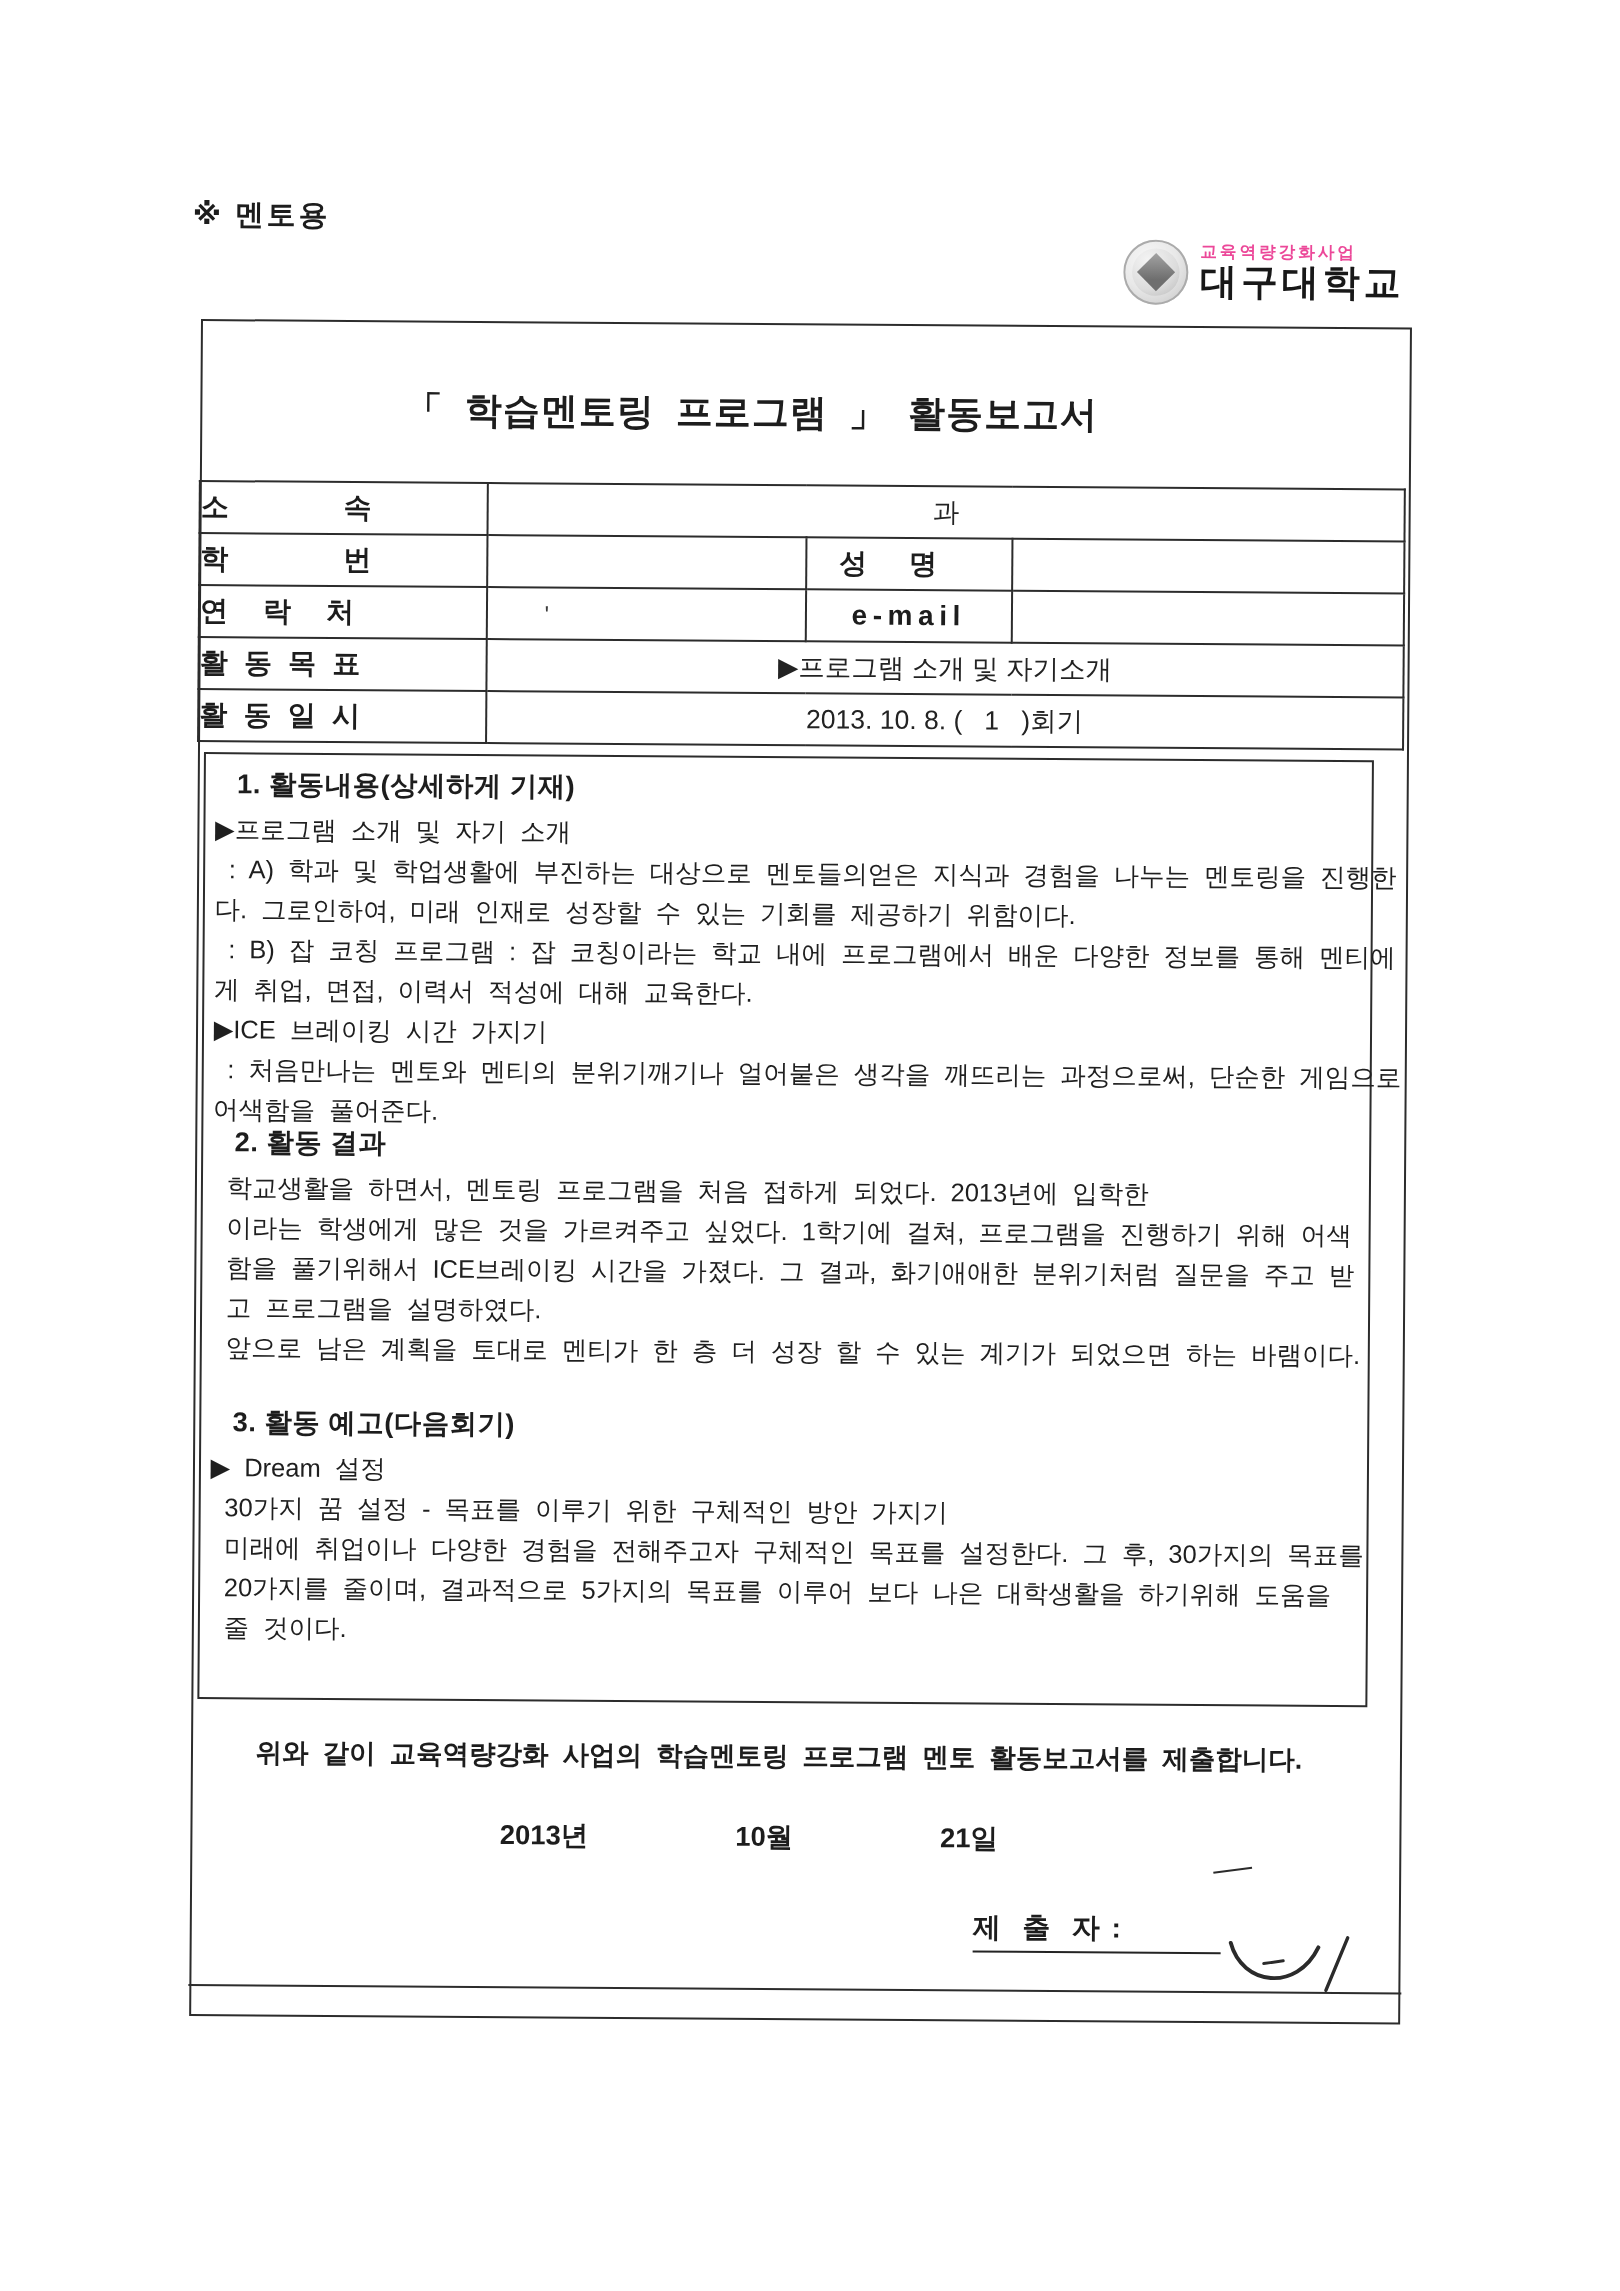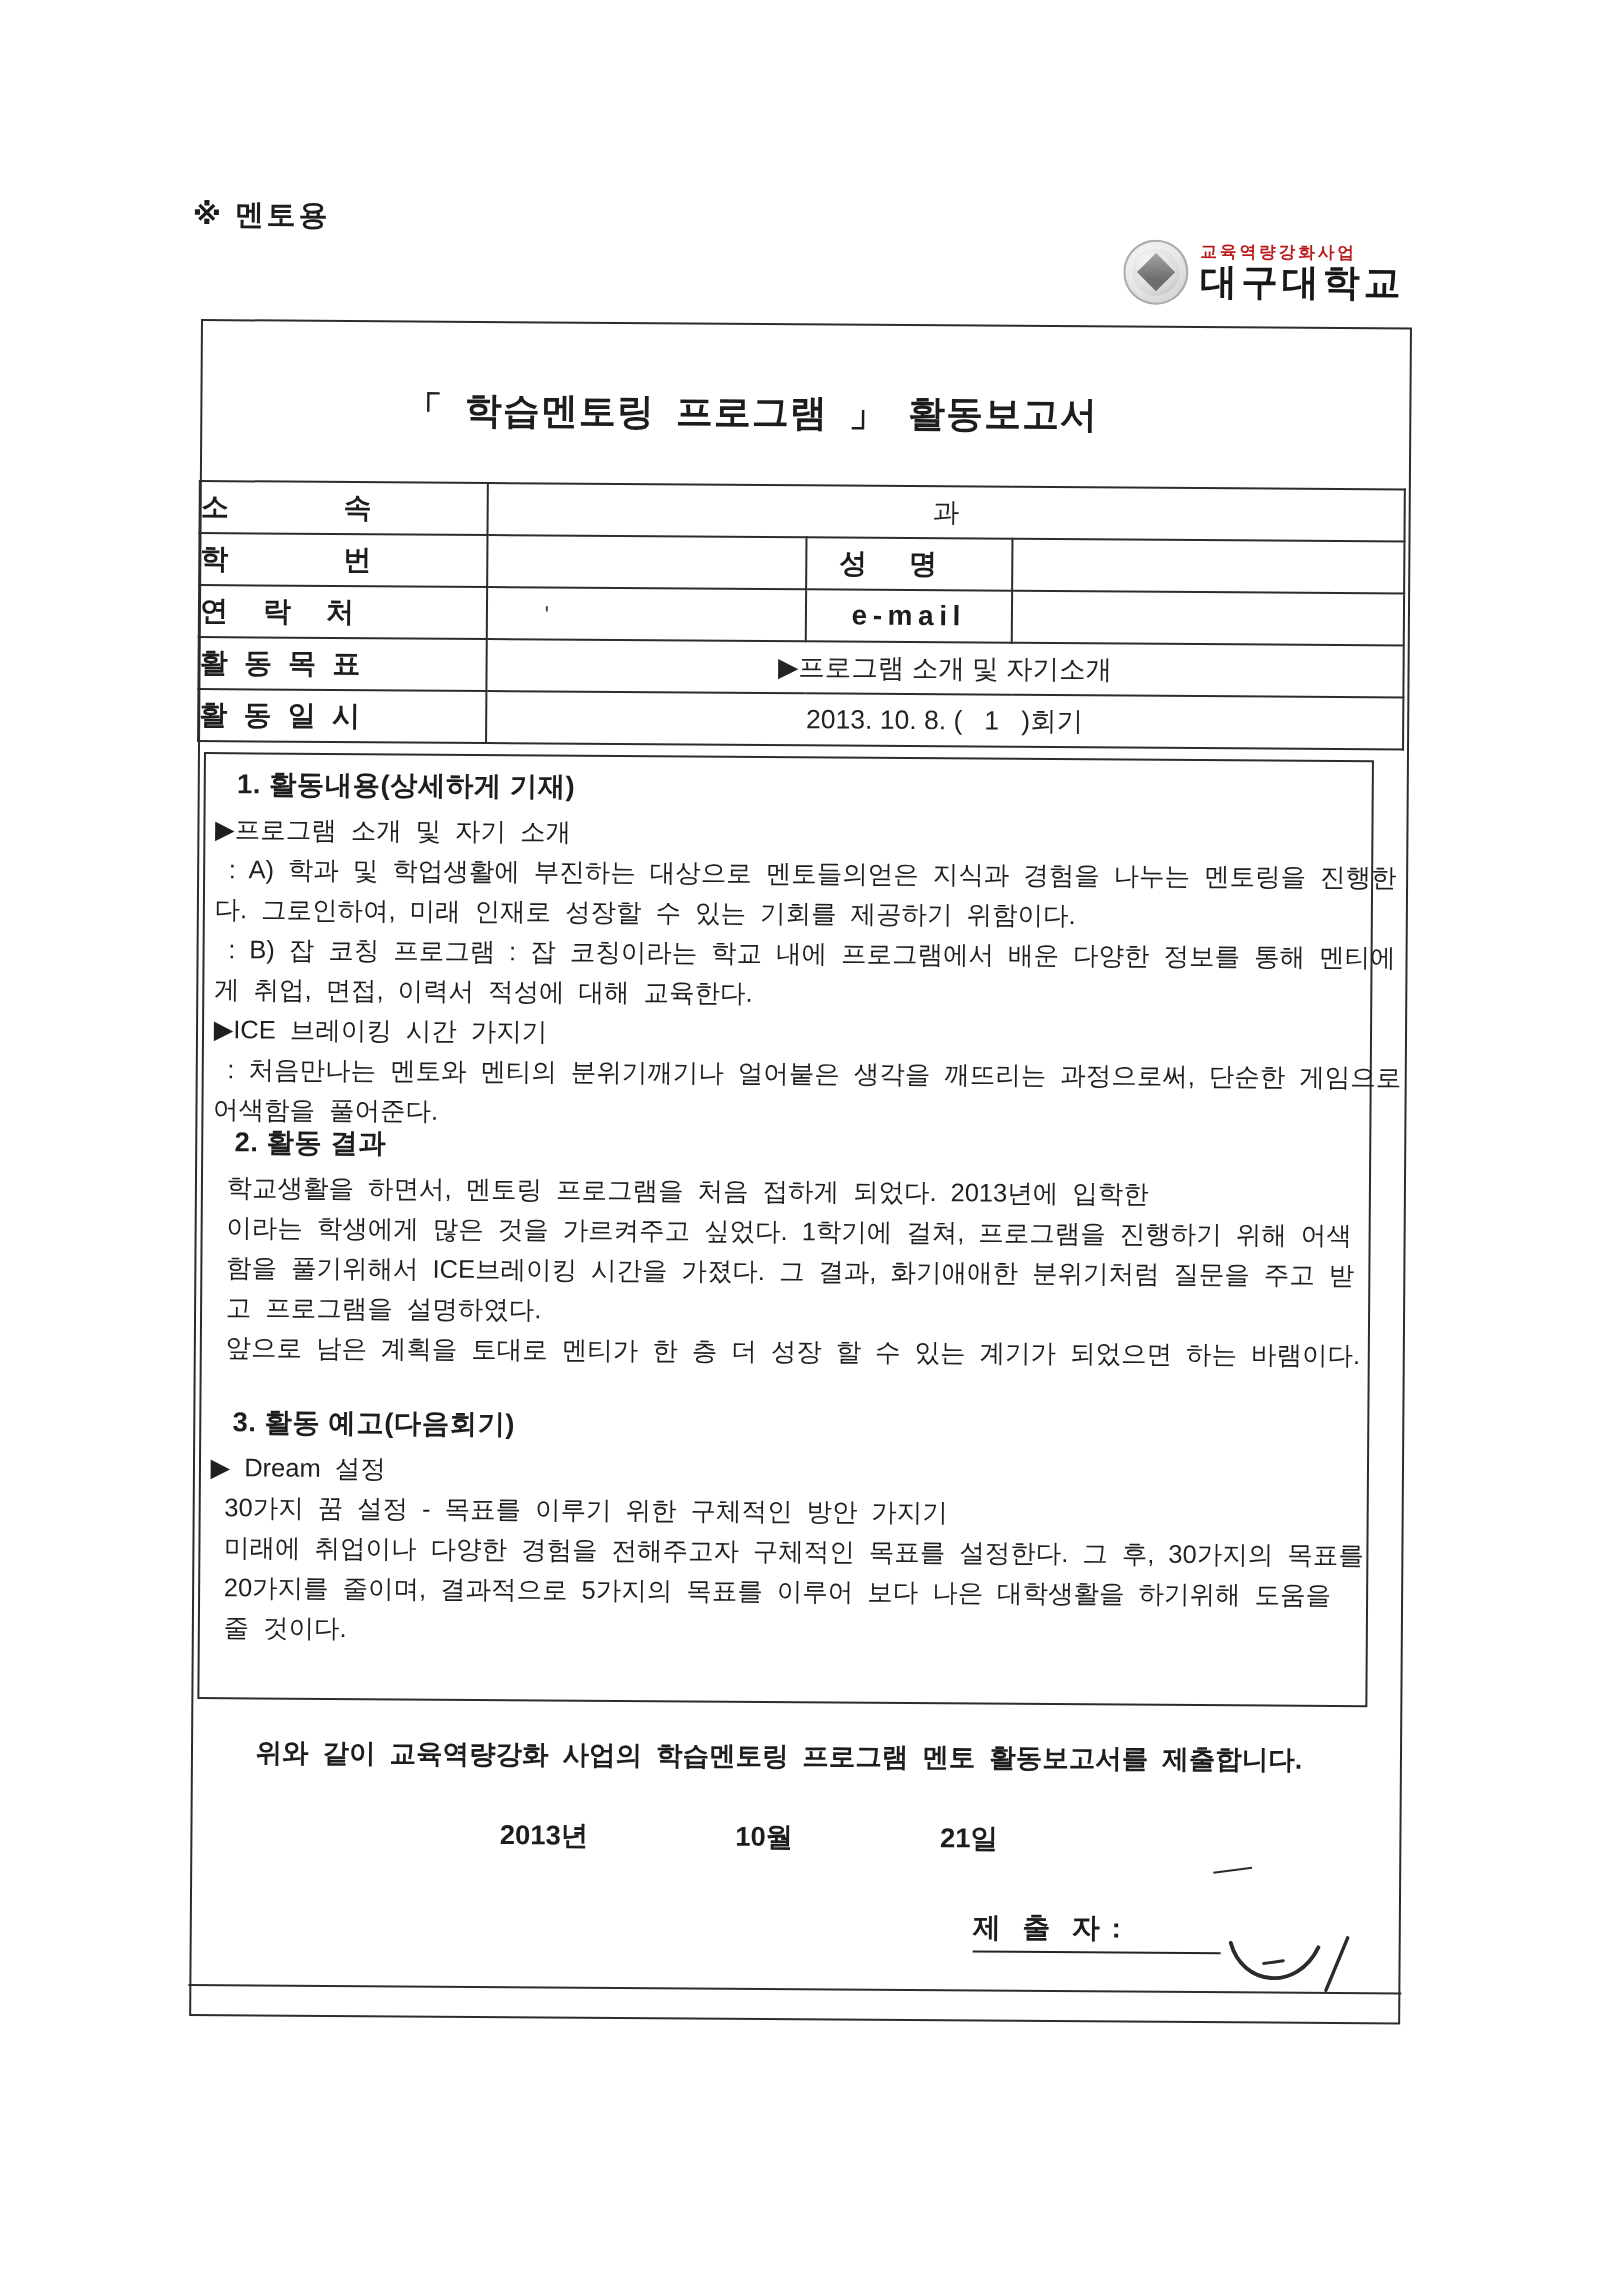--- a/index.html
+++ b/index.html
@@ -11,21 +11,21 @@
   .corner-note{position:absolute;left:192px;top:179px;font-size:29px;font-weight:700;letter-spacing:2.9px;margin-top:16px;}
 
   
   .logo{position:absolute;left:1123px;top:233px;display:flex;align-items:center;gap:11.8px;}
   .seal{width:65px;height:65px;border-radius:50%;position:relative;
         background:radial-gradient(circle at 38% 32%,#f4f4f4 0%,#dcdcdc 48%,#a3a3a3 100%);
         box-shadow:inset 0 0 0 2px #ababab, inset 0 0 0 8.8px rgba(255,255,255,.35);}
   .seal::after{content:"";position:absolute;left:18.6px;top:18.6px;width:27.4px;height:27.4px;
         background:linear-gradient(135deg,#a3a3a3 0%,#6e6e6e 70%);transform:rotate(45deg);}
   .logo-text{display:flex;flex-direction:column;line-height:1.05;}
-  .logo-program{font-size:16.7px;font-weight:700;color:#b91c1c;letter-spacing:2.9px;}
+  .logo-program{font-size:16.7px;font-weight:700;color:#ec4899;letter-spacing:2.9px;}
   .logo-univ{font-size:37px;font-weight:700;color:#181818;letter-spacing:3.9px;margin-top:2px;}
 
   
   .outer-box{position:absolute;left:201px;top:319px;width:1207px;height:1693px;border:2.9px solid #2c2c2c;}
   .report-title{position:absolute;top:63px;left:0;right:0;text-align:center;font-size:37px;font-weight:700;
         letter-spacing:1px;word-spacing:9.8px;transform:translateX(-54px);white-space:pre;}
 
   
   table.info{position:absolute;top:159px;left:-2.9px;border-collapse:collapse;table-layout:fixed;}
   table.info td{border:2.9px solid #2c2c2c;height:50px;padding:0;overflow:hidden;}

